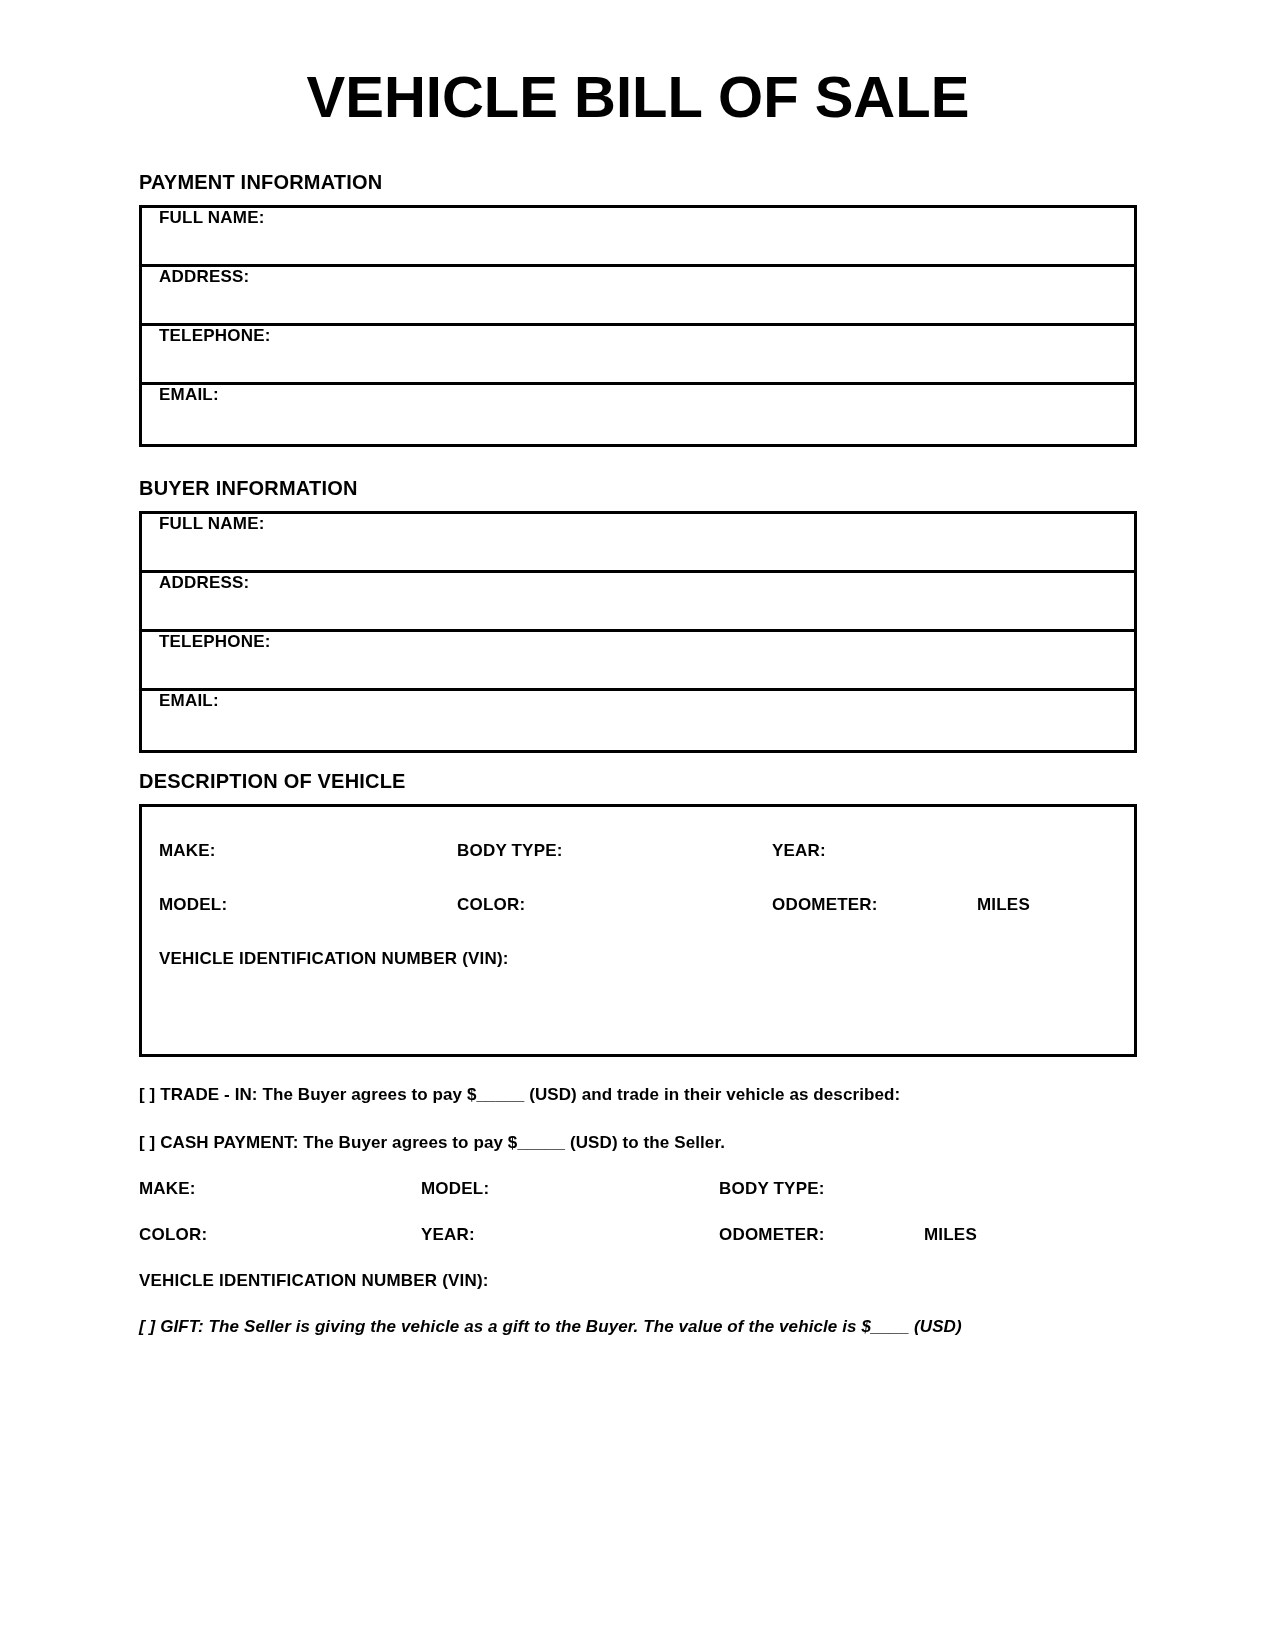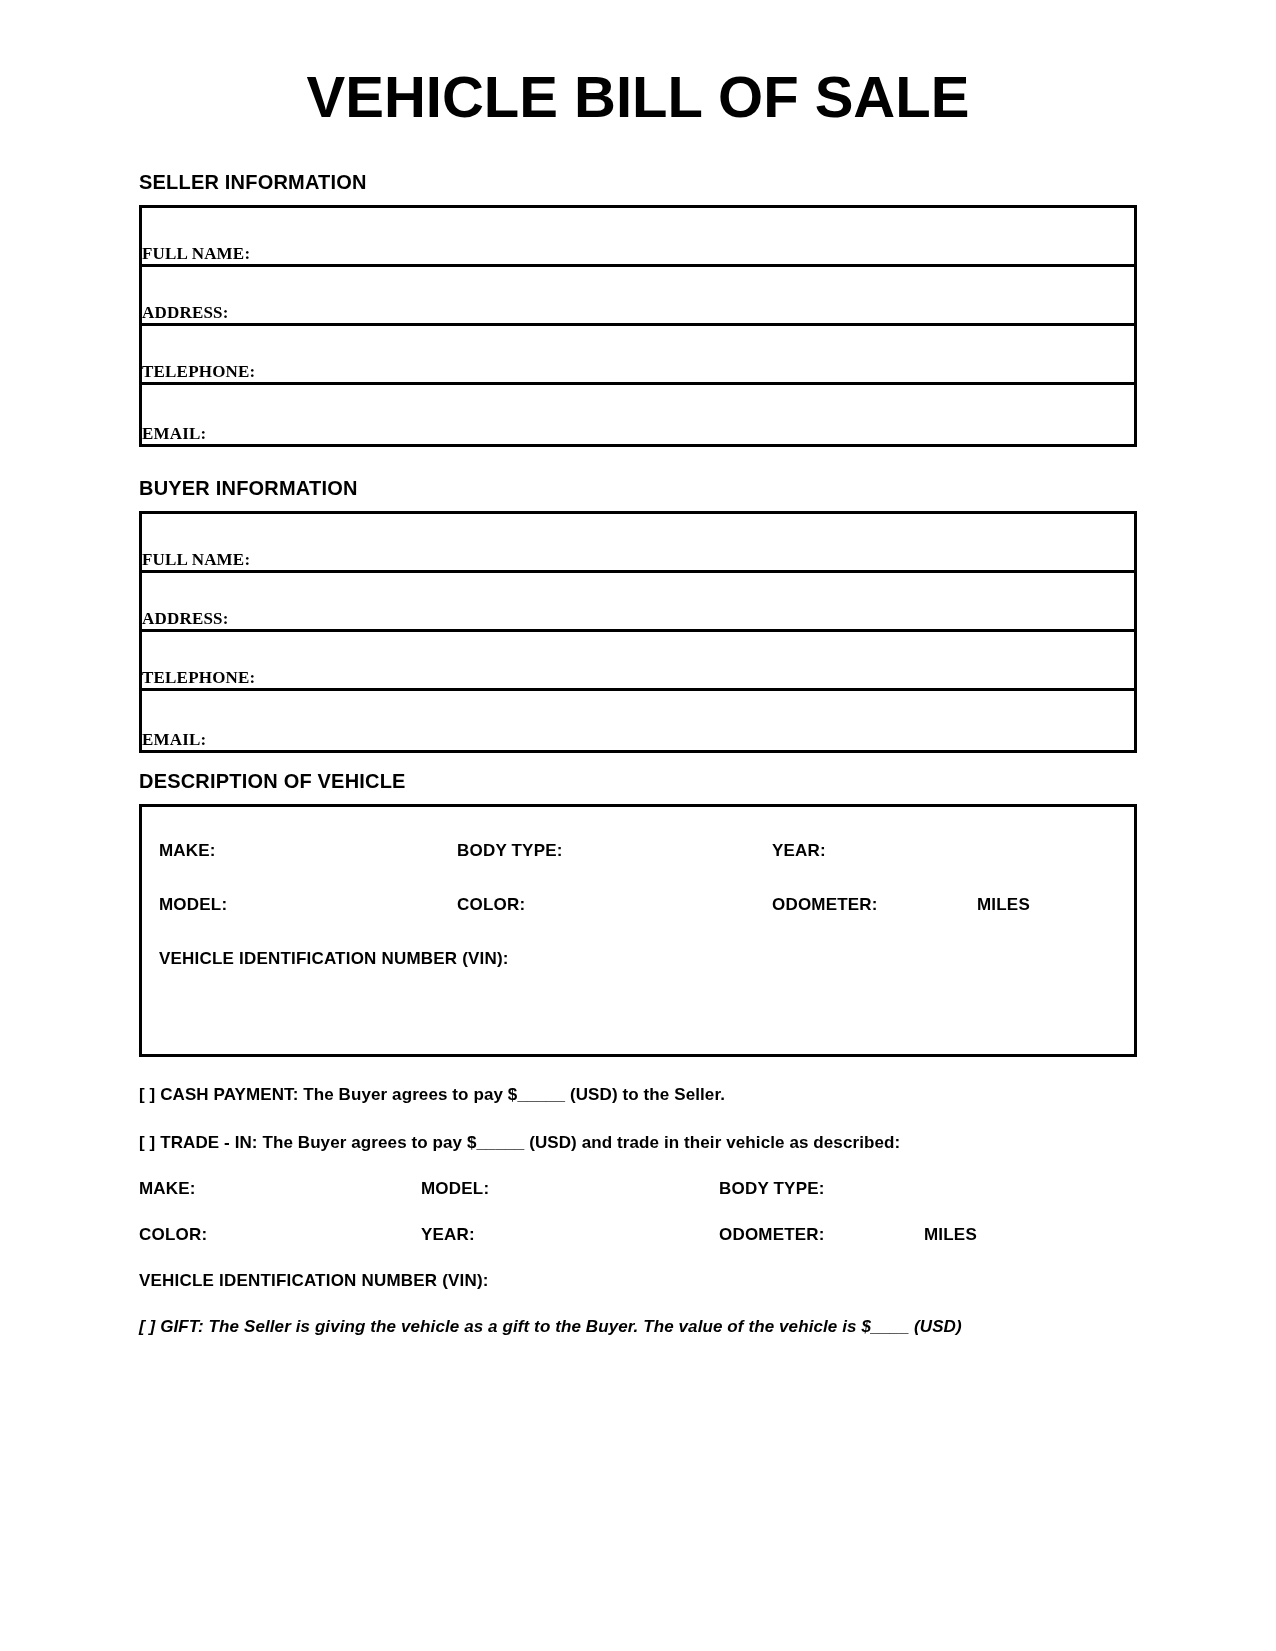--- a/index.html
+++ b/index.html
@@ -46,24 +46,24 @@
   .sh-exchange { margin-top: 42px; }
 
   .box-table {
     margin-top: 11px;
     border: 3px solid #000;
     box-sizing: border-box;
   }
   .box-row {
     height: 59px;
     display: flex;
-    align-items: flex-end;
+    align-items: flex-start;
     border-bottom: 3px solid #000;
     box-sizing: border-box;
-    font-family: Liberation Serif, serif;
+    padding-left: 17px;
   }
   .box-row:last-child {
     border-bottom: none;
   }
   .field-label {
     font-size: 17px;
     font-weight: bold;
     letter-spacing: 0.2px;
   }
 
@@ -128,21 +128,21 @@
 </style>
 </head>
 <body>
 
 <div class="page">
 
   <h1 class="doc-title">VEHICLE BILL OF SALE</h1>
 
   <div class="content">
 
-    <div class="section-heading sh-seller">SELLER INFORMATION</div>
+    <div class="section-heading sh-seller">PAYMENT INFORMATION</div>
     <div class="box-table">
       <div class="box-row">
         <span class="field-label">FULL NAME:</span>
       </div>
       <div class="box-row">
         <span class="field-label">ADDRESS:</span>
       </div>
       <div class="box-row">
         <span class="field-label">TELEPHONE:</span>
       </div>
@@ -177,22 +177,22 @@
       <div class="v-row">
         <span class="v-cell v-c1">MODEL:</span>
         <span class="v-cell v-c2">COLOR:</span>
         <span class="v-cell v-c3">ODOMETER:</span>
         <span class="v-cell v-c4">MILES</span>
       </div>
       <div class="vin-line">VEHICLE IDENTIFICATION NUMBER (VIN):</div>
     </div>
 
 
+    <div class="ex-line">[  ] TRADE - IN: The Buyer agrees to pay $_____ (USD) and trade in their vehicle as described:</div>
     <div class="ex-line">[  ] CASH PAYMENT: The Buyer agrees to pay $_____  (USD) to the Seller.</div>
-    <div class="ex-line">[  ] TRADE - IN: The Buyer agrees to pay $_____ (USD) and trade in their vehicle as described:</div>
 
     <div class="ex-grid-row">
       <span class="ex-c1">MAKE:</span>
       <span class="ex-c2">MODEL:</span>
       <span class="ex-c3">BODY TYPE:</span>
     </div>
 
     <div class="ex-grid-row">
       <span class="ex-c1">COLOR:</span>
       <span class="ex-c2">YEAR:</span>

